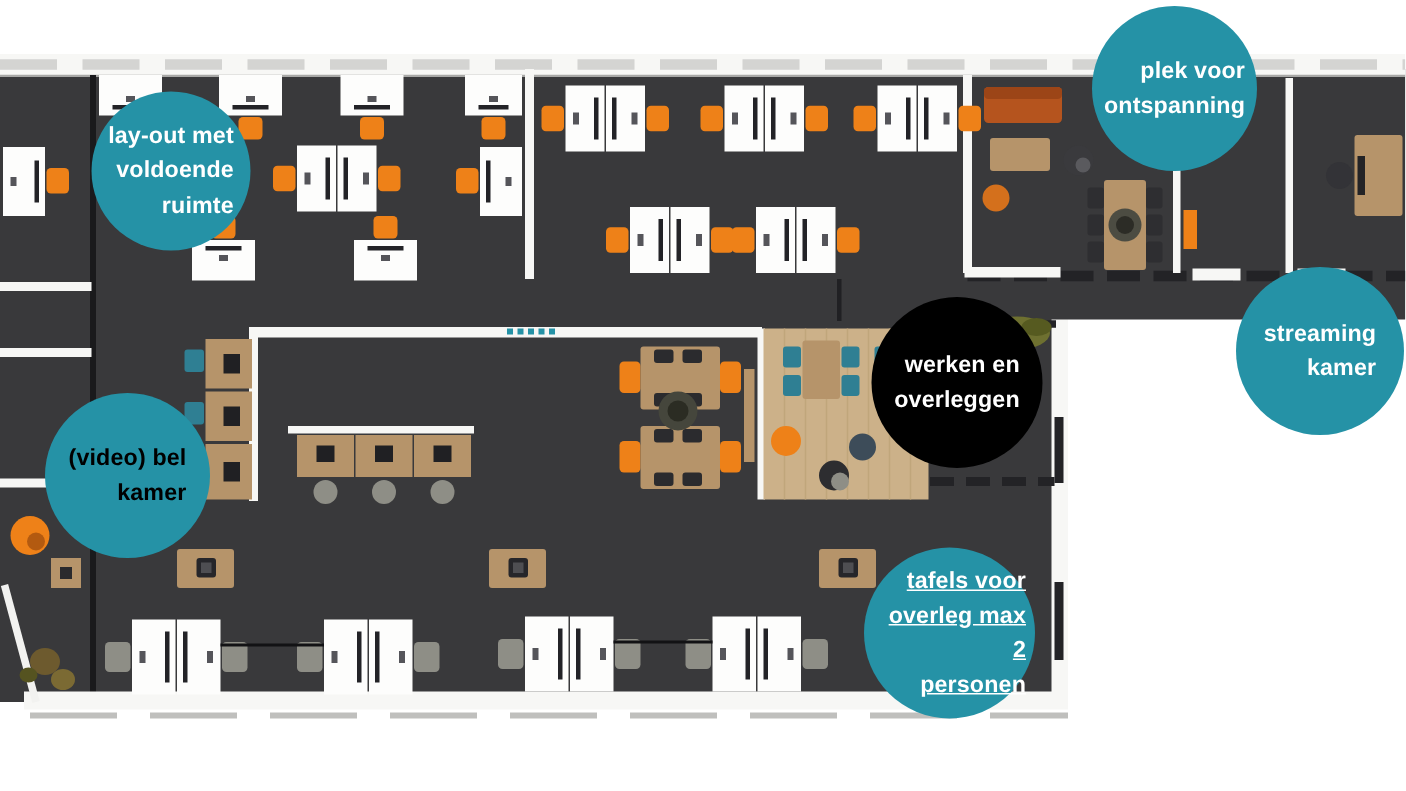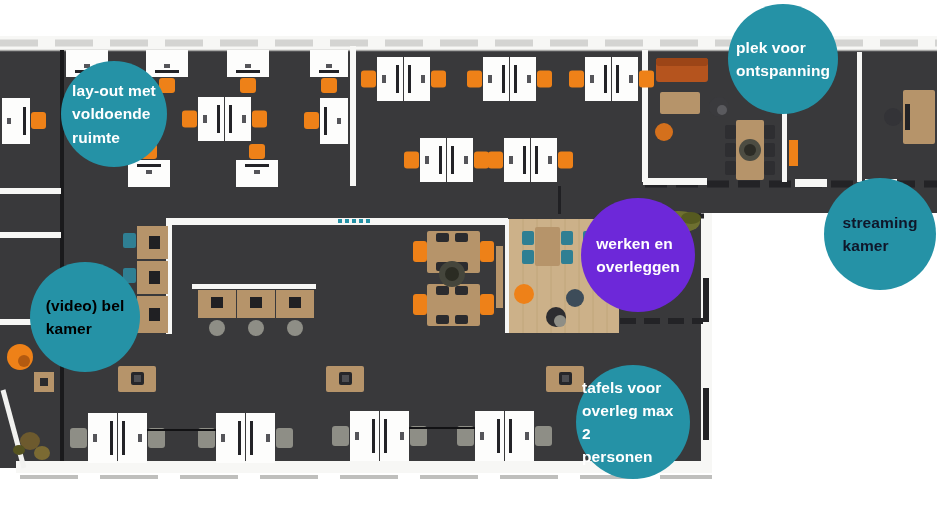--- a/index.html
+++ b/index.html
@@ -4,21 +4,21 @@
 <style>
   html,body{margin:0;padding:0;background:#fff}
   .stage{
     position:relative;width:937px;height:527px;background:#ffffff;overflow:hidden;
     font-family:"Liberation Sans","DejaVu Sans",sans-serif;
   }
   svg.plan{position:absolute;left:0;top:0;display:block}
   .callout{
     position:absolute;border-radius:50%;
     display:flex;align-items:center;justify-content:center;
-    text-align:left;color:#ffffff;font-weight:700;font-size:15.5px;
+    text-align:right;color:#ffffff;font-weight:700;font-size:15.5px;
     line-height:1.5;white-space:pre-line;letter-spacing:.1px;
     padding:0 6px;box-sizing:border-box;
   }
   .co0{left:61px;top:61px;width:106px;height:106px}
   .co1{left:728px;top:4px;width:110px;height:110px}
   .co2{left:824px;top:178px;width:112px;height:112px}
   .co3{left:290px;top:209px;width:114px;height:114px}
   .co4{left:581px;top:198px;width:114px;height:114px}
   .co5{left:30px;top:262px;width:110px;height:110px}
   .co6{left:576px;top:365px;width:114px;height:114px}
@@ -270,30 +270,30 @@
 
   <div class="callout co0" style="background: rgb(37, 146, 166); color: rgb(255, 255, 255);">
     <span>lay-out met
 voldoende
 ruimte</span>
   </div>
   <div class="callout co1" style="background: rgb(37, 146, 166); color: rgb(255, 255, 255);">
     <span>plek voor
 ontspanning</span>
   </div>
-  <div class="callout co2" style="background: rgb(37, 146, 166); color: #0f172a;">
+  <div class="callout co2" style="background: rgb(37, 146, 166); color: #ffffff;">
     <span>streaming
 kamer</span>
   </div>
-  <div class="callout co4" style="background: #6d28d9; color: rgb(255, 255, 255);">
+  <div class="callout co4" style="background: #000000; color: rgb(255, 255, 255);">
     <span>werken en
 overleggen</span>
   </div>
   <div class="callout co5" style="background: rgb(37, 146, 166); color: #000000;">
     <span>(video) bel
 kamer</span>
   </div>
-  <div class="callout co6" style="background: rgb(37, 146, 166); color: rgb(255, 255, 255);">
+  <div class="callout co6" style="background: rgb(37, 146, 166); color: rgb(255, 255, 255); text-decoration: underline;">
     <span>tafels voor
 overleg max 2
 personen</span>
   </div>
 </div>
 
 </body></html>

